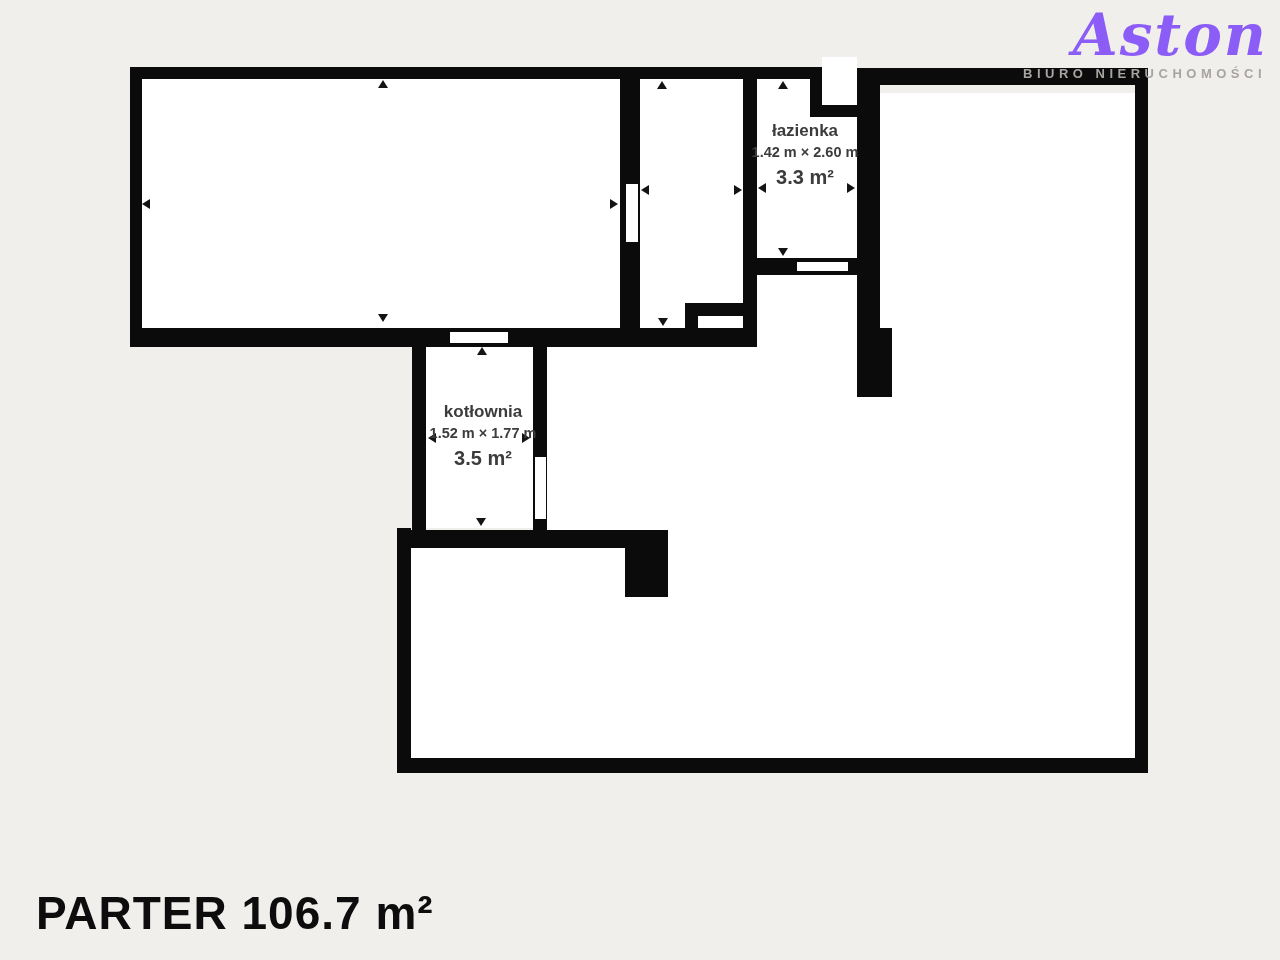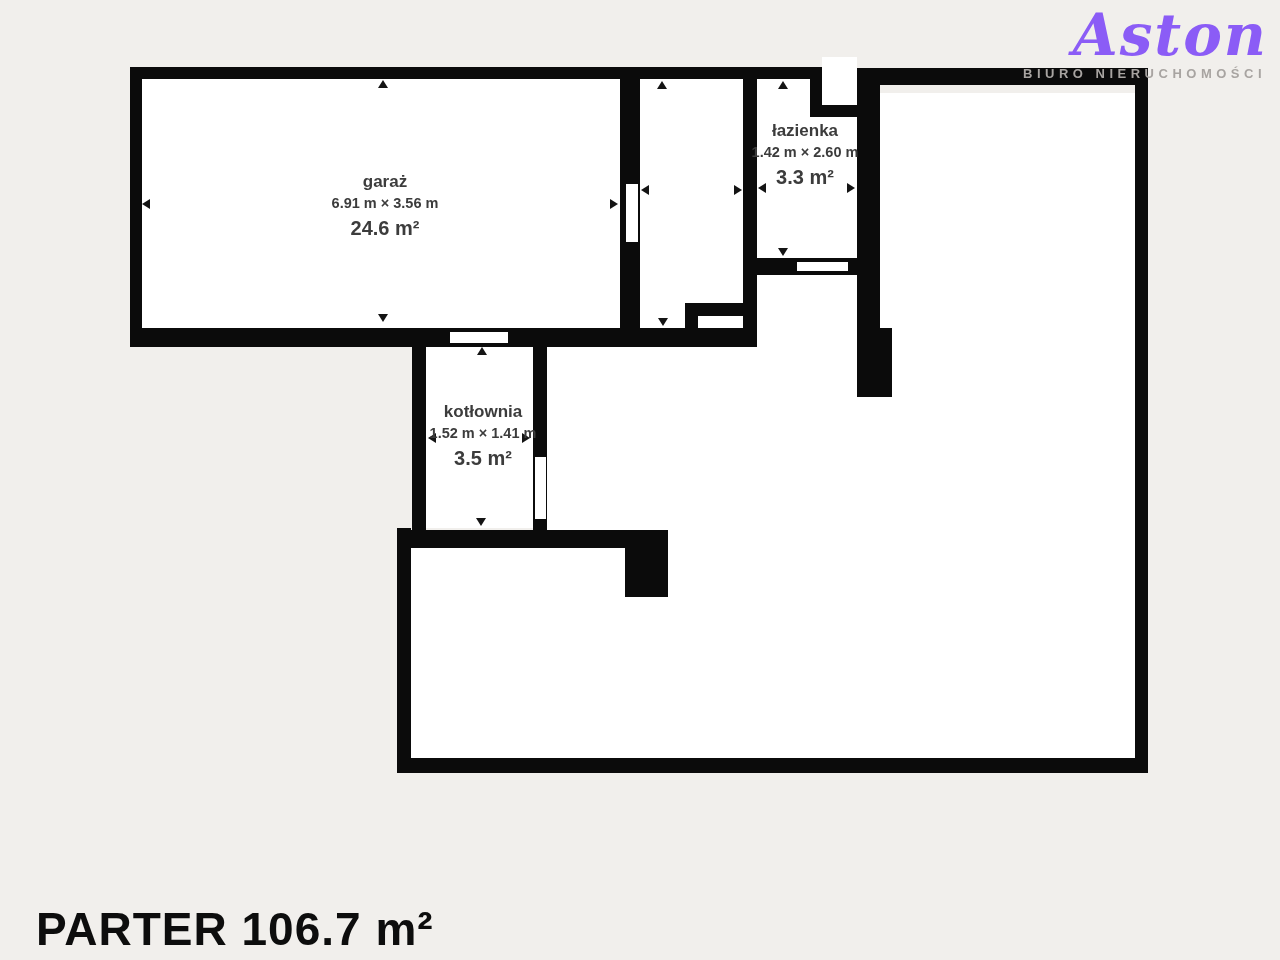--- a/index.html
+++ b/index.html
@@ -34,21 +34,21 @@
     font-style:italic;font-weight:bold;
     font-size:58px;line-height:1.0;
     color:#8b5cf6;letter-spacing:2px;
   }
   .brand-sub{
     font-size:13px;color:#a8a4a1;letter-spacing:4.5px;
     margin-top:2px;margin-right:2px;font-weight:bold;
   }
   .page-title{
     position:absolute;left:36px;top:886px;z-index:10;
-    font-size:46px;font-weight:bold;color:#0d0d0d;letter-spacing:1px;margin-top:16px;
+    font-size:46px;font-weight:bold;color:#0d0d0d;letter-spacing:1px;
   }
 </style>
 </head>
 <body>
 
 <div class="plan">
 
   <div class="fp" style="left:142px;top:79px;width:478px;height:249px"></div>
   <div class="fp" style="left:640px;top:79px;width:103px;height:251px"></div>
   <div class="fp" style="left:757px;top:79px;width:100px;height:179px"></div>
@@ -99,33 +99,28 @@
   <span class="arr up" style="left:778px;top:81px"></span>
   <span class="arr down" style="left:778px;top:248px"></span>
   <span class="arr left" style="left:758px;top:183px"></span>
   <span class="arr right" style="left:847px;top:183px"></span>
 
   <span class="arr up" style="left:477px;top:347px"></span>
   <span class="arr down" style="left:476px;top:518px"></span>
   <span class="arr left" style="left:428px;top:433px"></span>
   <span class="arr right" style="left:522px;top:433px"></span>
 
-  <div class="room-label" style="left:385px;top:207px">
-    <div class="rname">garaż</div>
-    <div class="rdim">6.91 m × 3.56 m</div>
-    <div class="rarea">24.6 m²</div>
-  </div>
   <div class="room-label" style="left:805px;top:156px">
     <div class="rname">łazienka</div>
     <div class="rdim">1.42 m × 2.60 m</div>
     <div class="rarea">3.3 m²</div>
   </div>
   <div class="room-label" style="left:483px;top:437px">
     <div class="rname">kotłownia</div>
-    <div class="rdim">1.52 m × 1.41 m</div>
+    <div class="rdim">1.52 m × 1.77 m</div>
     <div class="rarea">3.5 m²</div>
   </div>
 
 </div>
 
 <div class="logo">
   <div class="brand">Aston</div>
   <div class="brand-sub">BIURO NIERUCHOMOŚCI</div>
 </div>
 

